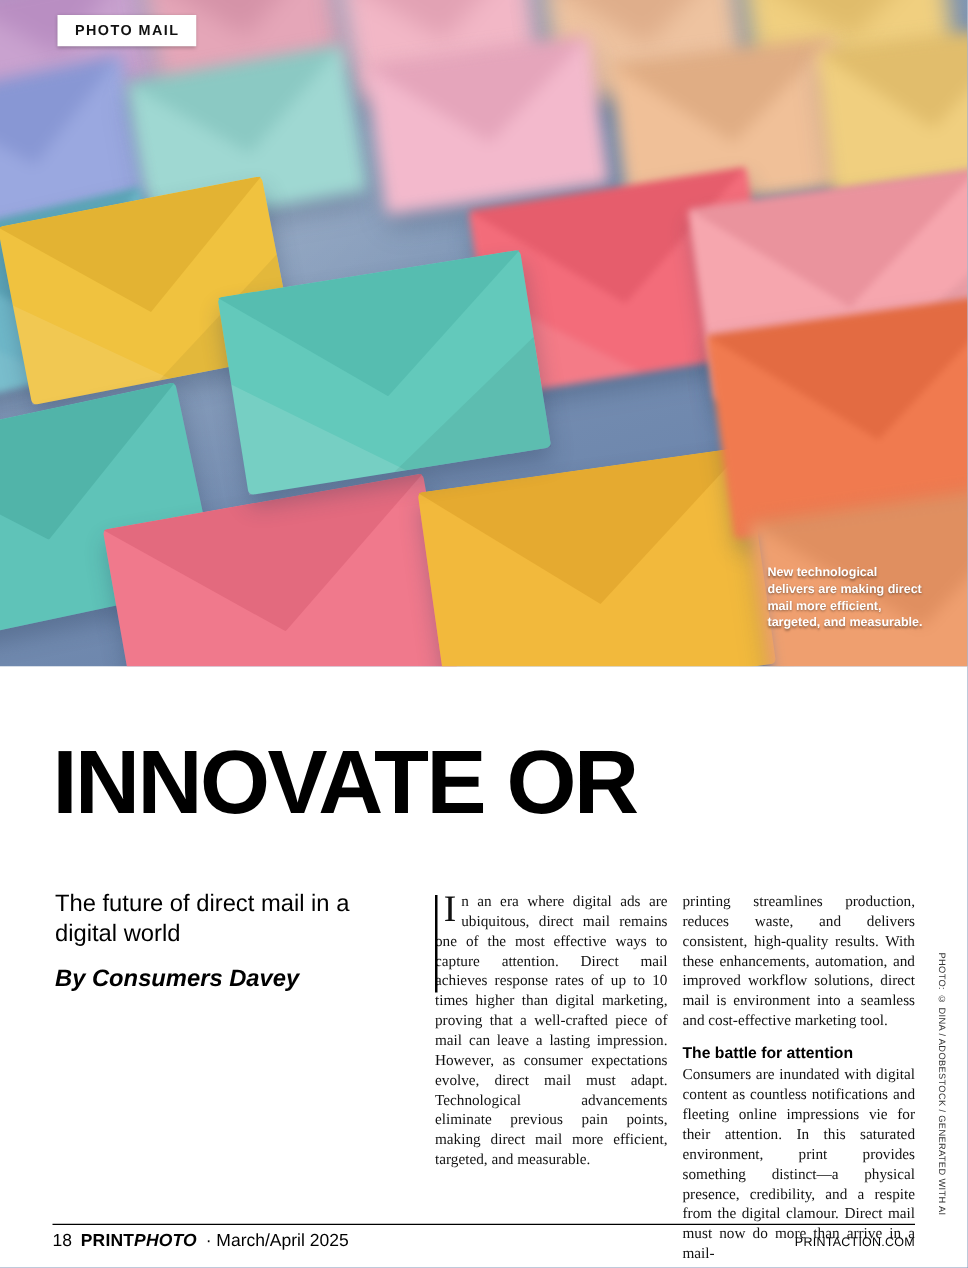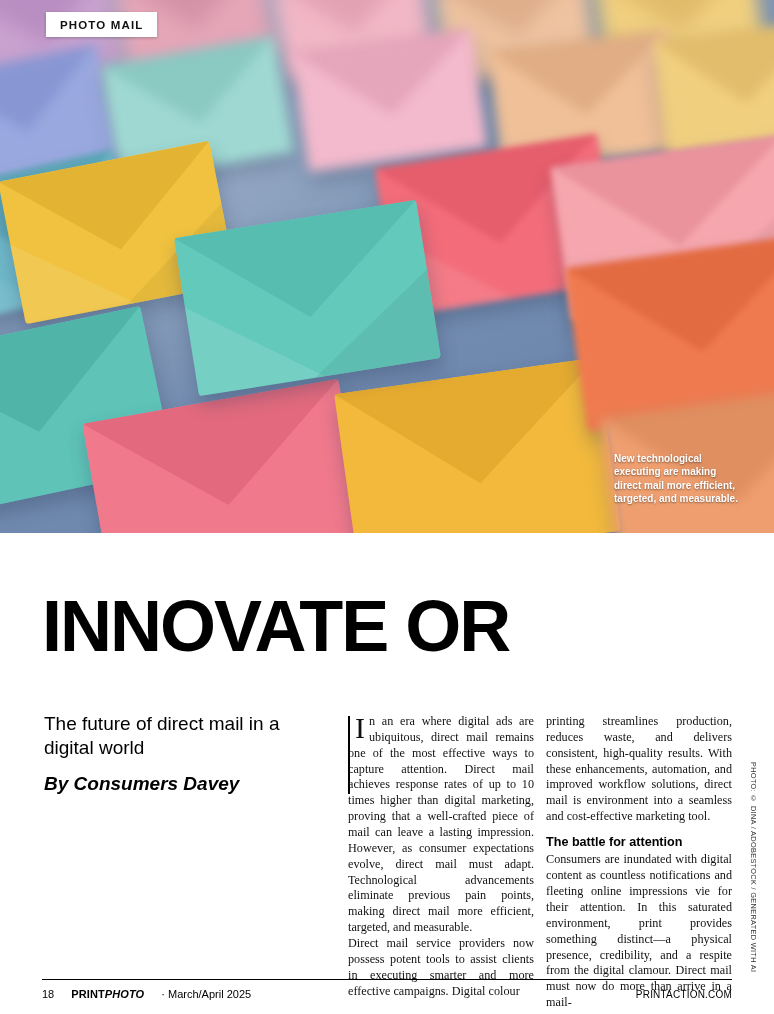--- a/index.html
+++ b/index.html
@@ -186,25 +186,25 @@
     right: 42px;
     bottom: 34px;
     height: 1px;
     background: #000;
   }
   .folio {
     position: absolute;
     left: 42px;
     bottom: 14px;
     font-family: "Liberation Sans", sans-serif;
-    font-size: 11px;
+    font-size: 14px;
     color: #000;
     display: flex;
     align-items: flex-start;
-    gap: 17px;
+    gap: 7px;
   }
   .folio .num { font-weight: 400; }
   .folio .brand { font-weight: bold; letter-spacing: 0.01em; }
   .folio .brand .it { font-style: italic; }
   .folio .issue { font-weight: 400; }
   .site {
     position: absolute;
     right: 42px;
     bottom: 14px;
     font-family: "Liberation Sans", sans-serif;
@@ -303,39 +303,38 @@
   </div>
   <div class="env blur1" style="left:575px;top:250px;width:250px;height:165px;transform:rotate(-8deg);">
     <div class="body" style="background:#f07a4f"></div>
     <div class="flap" style="background:#e36b42"></div>
   </div>
   <div class="env blur2" style="left:610px;top:400px;width:250px;height:165px;transform:rotate(-8deg);">
     <div class="body" style="background:#ef9f6f"></div>
     <div class="flap" style="background:#e08f60"></div>
   </div>
 
-  <div class="hero-caption">New technological executing are making direct mail more efficient, targeted, and measurable.</div>
+  <div class="hero-caption">New technological delivers are making direct mail more efficient, targeted, and measurable.</div>
 </div>
 
 <div class="tag">PHOTO MAIL</div>
 
 <h1 class="headline">
   <span class="l1">INNOVATE OR</span>
 </h1>
 
 <div class="deck">The future of direct mail in a digital world</div>
 <div class="byline">By Consumers Davey</div>
 
 <div class="col col1">
   <div class="dropcap-wrap">
     <div class="rule-left"></div>
     <span class="dropcap">I</span>
     <p>n an era where digital ads are ubiquitous, direct mail remains one of the most effective ways to capture attention. Direct mail achieves response rates of up to 10 times higher than digital marketing, proving that a well-crafted piece of mail can leave a lasting impression. However, as consumer expectations evolve, direct mail must adapt. Technological advancements eliminate previous pain points, making direct mail more efficient, targeted, and measurable.</p>
   </div>
-  <p>Direct mail service providers now possess potent tools to assist clients in executing smarter and more effective campaigns. Digital colour</p>
 </div>
 
 <div class="col col2">
   <p>printing streamlines production, reduces waste, and delivers consistent, high-quality results. With these enhancements, automation, and improved workflow solutions, direct mail is environment into a seamless and cost-effective marketing tool.</p>
   <h2 class="subhead">The battle for attention</h2>
   <p style="text-indent:0">Consumers are inundated with digital content as countless notifications and fleeting online impressions vie for their attention. In this saturated environment, print provides something distinct—a physical presence, credibility, and a respite from the digital clamour. Direct mail must now do more than arrive in a mail-</p>
 </div>
 
 <div class="photo-credit">PHOTO: © DINA / ADOBESTOCK / GENERATED WITH AI</div>
 

